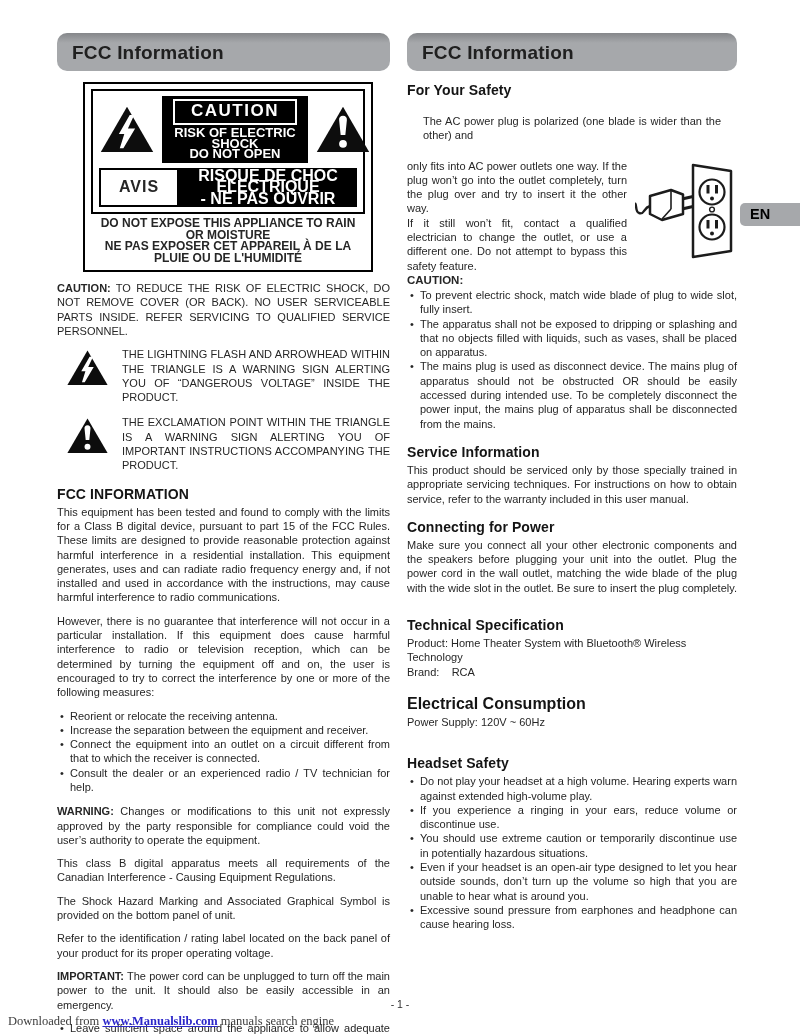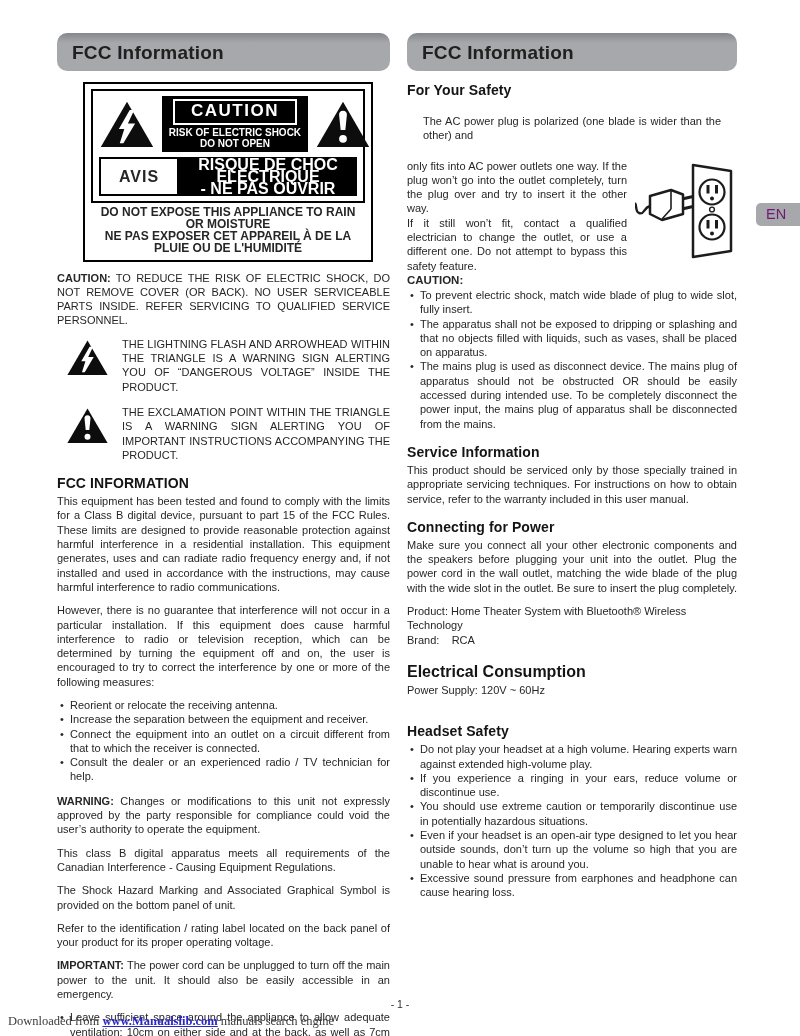--- a/index.html
+++ b/index.html
@@ -31,38 +31,38 @@
   .bullet .txt{flex:1;text-align:justify;}
   .bullet.gap{margin-top:8px;}
 
   
   .caution-graphic{width:290px;box-sizing:border-box;margin:1px 0 9px 26px;border:2px solid #000;padding:5px 6px 5px;background:#fff;}
   .cg-inner{border:2px solid #000;padding:5px 6px;}
   .cg-row1{display:flex;align-items:center;gap:7px;}
   .cg-tri{width:56px;flex:none;display:block;}
   .cg-center{flex:1;background:#000;padding:3px 3px 2px;}
   .cg-caution{border:2px solid #fff;color:#fff;font-weight:bold;font-size:17px;text-align:center;letter-spacing:1.5px;padding:0 16px 2px;margin:0 8px;}
-  .cg-risk{color:#fff;font-size:10px;font-weight:bold;text-align:center;line-height:10.5px;padding:3px 0 1px;}
+  .cg-risk{color:#fff;font-size:13px;font-weight:bold;text-align:center;line-height:10.5px;padding:3px 0 1px;}
   .cg-row2{display:flex;margin-top:5px;align-items:stretch;}
   .cg-avis{width:80px;box-sizing:border-box;border:2px solid #000;font-weight:bold;font-size:16px;display:flex;align-items:center;justify-content:center;letter-spacing:1px;}
   .cg-risque{flex:1;background:#000;color:#fff;font-weight:bold;font-size:16px;text-align:center;line-height:11.8px;padding:2px 0;}
   .cg-warn{font-size:12px;font-weight:bold;text-align:center;line-height:11.8px;margin-top:4px;}
 
   .note-item{display:flex;gap:13px;margin:1px 0 11px 0;align-items:flex-start;padding-left:9px;}
   .note-item svg{width:43px;flex:none;margin-top:2px;}
   .note-item p{flex:1;font-size:11px;line-height:14.3px;text-align:justify;margin:0;}
 
   
   .plug-art{float:right;width:102px;height:98px;margin:2px 0 4px 8px;}
   .flow{overflow:visible;}
   .caution-lbl{font-size:11.5px;font-weight:bold;margin:0;line-height:15px;}
 
   .en-badge{
-    position:absolute;top:203px;right:0;width:44px;height:23px;box-sizing:border-box;
-    background:#a6a8ab;border-radius:5px 0 0 5px;color:#701a75;font-weight:normal;
+    position:absolute;top:203px;right:0;width:60px;height:23px;box-sizing:border-box;
+    background:#a6a8ab;border-radius:5px 0 0 5px;color:#000000;font-weight:bold;
     font-size:14.5px;line-height:23px;padding-left:10px;
   }
 
   .footer-page{position:absolute;left:0;bottom:26px;width:100%;text-align:center;font-size:10.5px;color:#2e2e2e;}
   .watermark{
     position:absolute;left:8px;bottom:7px;
     font-family:"Liberation Serif","DejaVu Serif",serif;font-size:12.5px;color:#3c3c3c;
   }
   .watermark a{color:#2b26c9;font-weight:bold;text-decoration:underline;cursor:pointer;}
 </style>
@@ -214,20 +214,21 @@
           <span class="txt">The mains plug is used as disconnect device. The mains plug of apparatus should not be obstructed OR should be easily accessed during intended use. To be completely disconnect the power input, the mains plug of apparatus shall be disconnected from the mains.</span>
         </div>
     </div>
 
     <h3 class="sec">Service Information</h3>
     <p class="body">This product should be serviced only by those specially trained in appropriate servicing techniques. For instructions on how to obtain service, refer to the warranty included in this user manual.</p>
 
     <h3 class="sec">Connecting for Power</h3>
     <p class="body">Make sure you connect all your other electronic components and the speakers before plugging your unit into the outlet. Plug the power cord in the wall outlet, matching the wide blade of the plug with the wide slot in the outlet. Be sure to insert the plug completely.</p>
 
+    <h3 class="sec" style="margin-top:22px">Technical Specification</h3>
     <p class="body nojust" style="margin:0">Product: Home Theater System with Bluetooth® Wireless Technology</p>
     <p class="body nojust" style="margin:0">Brand:&nbsp;&nbsp;&nbsp;&nbsp;RCA</p>
 
     <h4 class="subsec" style="margin-top:16px">Electrical Consumption</h4>
     <p class="body nojust" style="margin:0">Power Supply: 120V ~ 60Hz</p>
 
     <h3 class="sec" style="margin-top:26px">Headset Safety</h3>
     <div class="bullet">
         <span class="dot">•</span>
         <span class="txt">Do not play your headset at a high volume. Hearing experts warn against extended high-volume play.</span>

